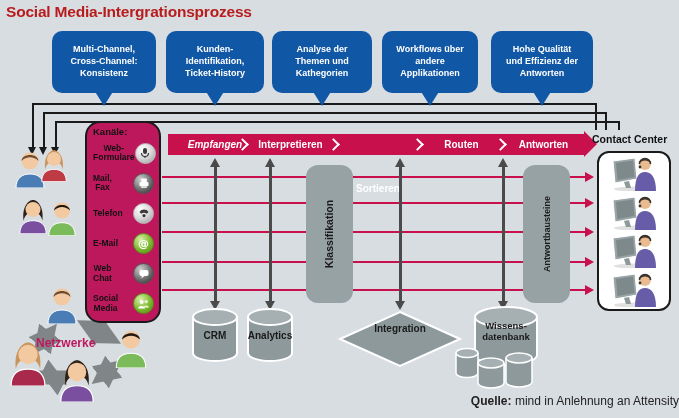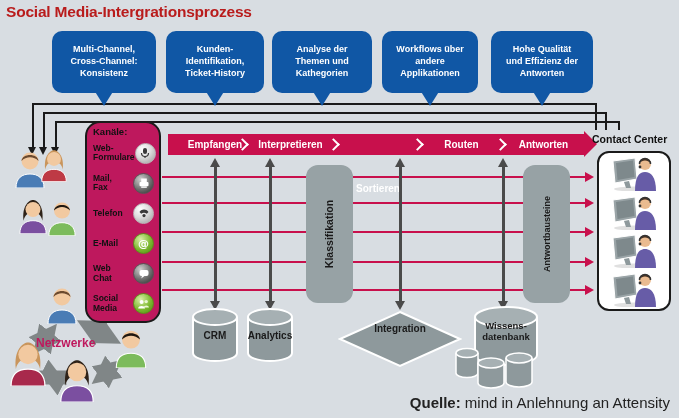--- a/index.html
+++ b/index.html
@@ -23,21 +23,21 @@
   .hline{height:1.5px; background:#1a1a1a; z-index:1;}
   .vline{width:1.5px; background:#1a1a1a; z-index:1;}
   .dcap{width:0; height:0; border-left:4.5px solid transparent; border-right:4.5px solid transparent;
         border-top:8px solid #1a1a1a; z-index:1;}
 
   
   #channels{left:85px; top:121px; width:76px; height:202px; background:#be185d; border:2px solid #1a1a1a;
             border-radius:15px; z-index:3; box-sizing:border-box; padding:3px 5px 2px 6px;
             display:flex; flex-direction:column;}
   #channels .hdr{font-size:9.5px; font-weight:bold; color:#111; margin-bottom:1px;}
-  .chrow{flex:1; display:flex; align-items:center; justify-content:space-between;}
+  .chrow{flex:1; display:flex; align-items:center; justify-content:space-between;text-align:center;}
   .chlabel{font-size:8.5px; font-weight:bold; color:#111; line-height:1.12;}
   .cicon{width:19px; height:19px; border-radius:50%; display:flex; align-items:center; justify-content:center; flex:0 0 auto;}
   .ic-light{background:radial-gradient(circle at 35% 28%, #ffffff 0%, #dcdcdc 45%, #9a9a9a 100%); border:1px solid #bbb;}
   .ic-dark{background:radial-gradient(circle at 35% 28%, #cfcfcf 0%, #6e6e6e 55%, #2c2c2c 100%); border:1px solid #555;}
   .ic-green{background:radial-gradient(circle at 35% 28%, #d9efa6 0%, var(--green-icon,#7CB82F) 55%, #4c8a12 100%); border:1px solid #5a9216;}
   .cicon .at{color:#fff; font-weight:bold; font-size:11px; font-family:"DejaVu Sans", sans-serif;}
 
   
   #band{left:168px; top:134px; width:416px; height:21px; background:var(--process-red,#C8104C); z-index:2;}
   .seg{position:absolute; top:0; height:21px; display:flex; align-items:center; justify-content:center;
@@ -70,21 +70,21 @@
 
   
   #cc-label{left:592px; top:133px; font-size:10.5px; font-weight:bold; color:#111; z-index:4;}
   #cc-box{left:597px; top:151px; width:74px; height:160px; background:#fff; border:2px solid #1a1a1a; border-radius:12px;
           z-index:3; box-sizing:border-box; display:flex; flex-direction:column; align-items:center; justify-content:space-evenly;}
 
   
   #net-label{left:36px; top:336px; font-size:12px; font-weight:bold; color:#be185d; z-index:4;}
 
   
-  #source{right:9px; top:394px; font-size:15px; color:#222; z-index:4;margin-left:24px;}
+  #source{right:0; top:394px; font-size:12px; color:#222; z-index:4;margin-left:24px;}
   #source .b{font-weight:bold;}
 
   svg{display:block;}
 </style>
 </head>
 <body>
 
 <div id="stage">
 
   <div class="abs" id="title">Social Media-Intergrationsprozess</div>
@@ -186,21 +186,21 @@
             <circle cx="4.6" cy="4" r="2" fill="#fff"></circle>
             <path d="M1.2,10.5 C1.2,7.3 8,7.3 8,10.5 Z" fill="#fff"></path>
             <circle cx="9.2" cy="3.6" r="1.7" fill="#e9f5d2"></circle>
             <path d="M6.6,9.6 C6.8,6.8 11.8,6.8 12,9.6 Z" fill="#e9f5d2"></path>
           </svg>
       </span>
     </div>
   </div>
 
   <div class="abs" id="band">
-    <div class="seg" style="left:0;width:94px;">Empfangen</div>
+    <div class="seg" style="left:0;width:94px;font-style:italic;">Empfangen</div>
     <div class="seg" style="left:77px;width:91px;">Interpretieren</div>
     <div class="seg" style="left:168px;width:84px;margin-top:44px;">Sortieren</div>
     <div class="seg" style="left:252px;width:83px;">Routen</div>
     <div class="seg" style="left:335px;width:81px;">Antworten</div>
     <span class="chev" style="left:70px;"></span>
     <span class="chev" style="left:161px;"></span>
     <span class="chev" style="left:245px;"></span>
     <span class="chev" style="left:328px;"></span>
   </div>
   <div class="abs" id="bandtip"></div>

